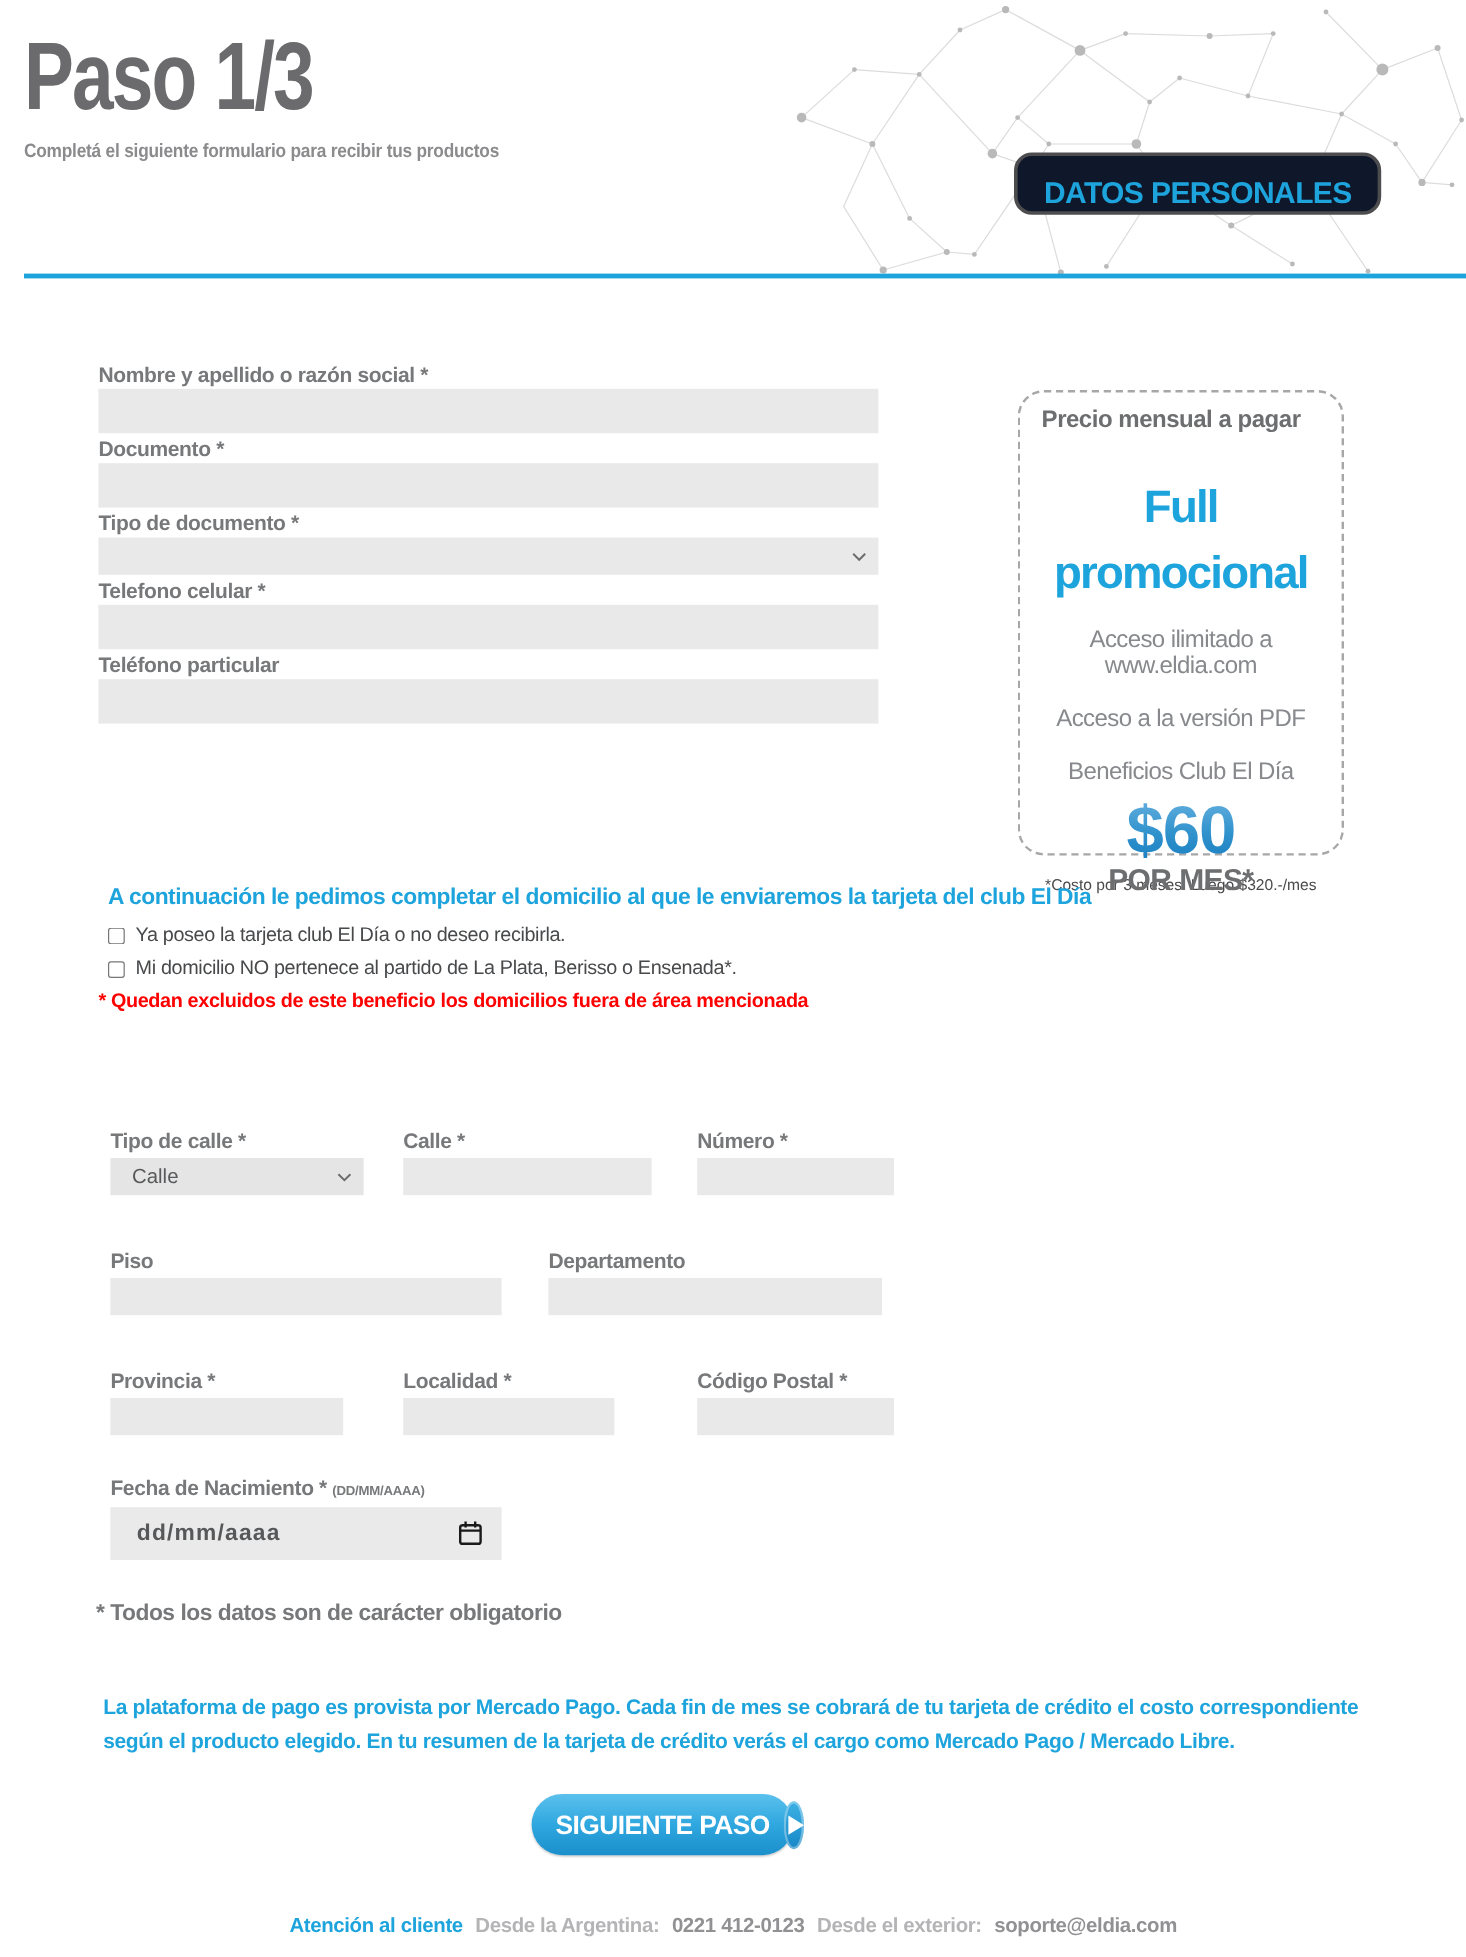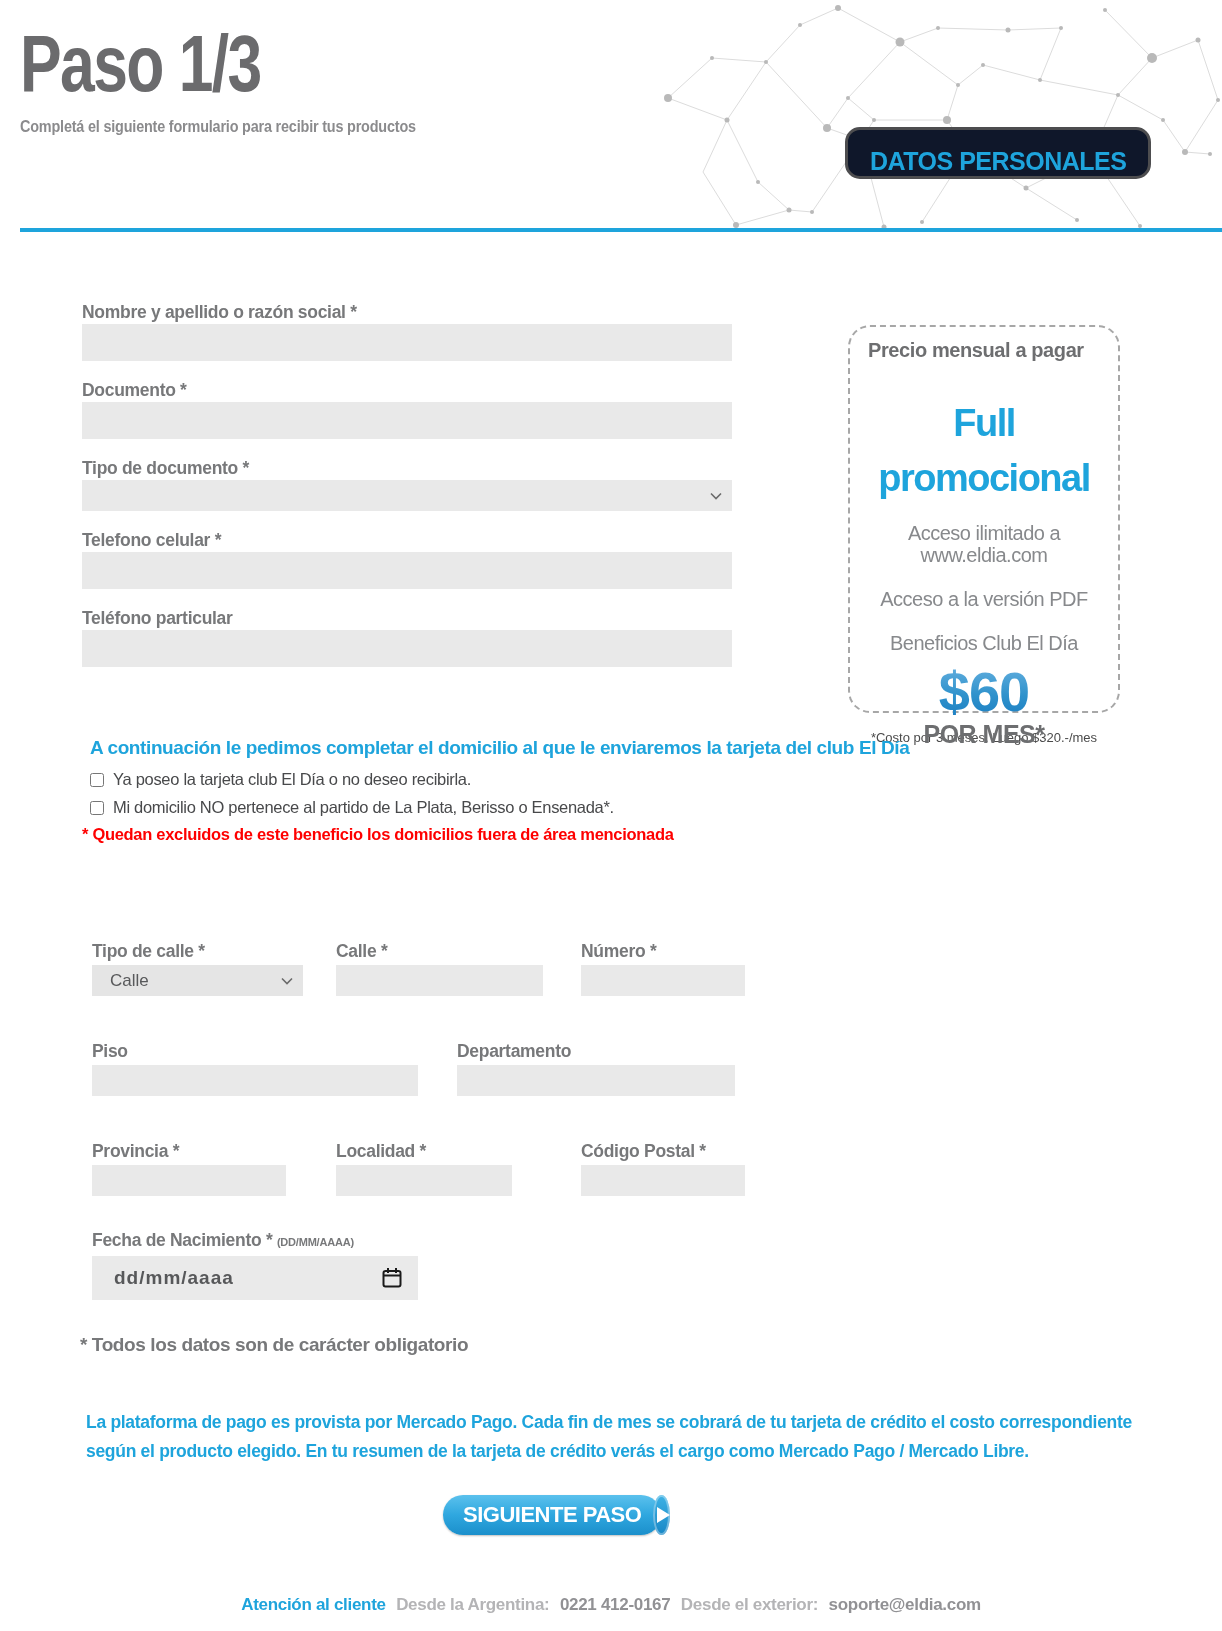--- a/index.html
+++ b/index.html
@@ -15,21 +15,21 @@
            letter-spacing:-2px; transform:scaleX(0.78); transform-origin:left top; white-space:nowrap; z-index:1; }
   .subtitle { position:absolute; left:20px; top:118px; font-size:16px; font-weight:bold; color:#8b8b8d;
               letter-spacing:-0.2px; transform:scaleX(0.9); transform-origin:left top; white-space:nowrap; z-index:1; }
   .badge { position:absolute; left:845px; top:127px; height:52px; padding:0 22px; background:#0f172a;
            border:3px solid #4d4d4f; border-radius:15px; display:flex; align-items:flex-end; z-index:2; }
   .badge span { font-size:25px; font-weight:bold; color:#1ea4dc; letter-spacing:-0.5px; white-space:nowrap; }
   .divider { position:absolute; left:20px; right:0; top:228px; height:4px; background:#1ea4dc; z-index:1; }
 
   
   .left-col { position:absolute; left:82px; top:303px; width:650px; }
-  .group { margin-bottom:20px; }
+  .group { margin-bottom:4px; }
   .flabel { display:block; font-size:17.5px; font-weight:bold; color:#77787a; letter-spacing:-0.3px; margin-bottom:2px; line-height:19px; }
   .text-input { display:block; width:100%; height:37px; background:#e9e9e9; border:none; outline:none;
                 font-size:17px; color:#444; padding:0 12px; }
   .sel { position:relative; width:100%; height:31px; background:#e9e9e9; display:flex; align-items:center;
          padding:0 18px; font-size:17px; color:#58595b; cursor:pointer; }
   .sel .chev { position:absolute; right:10px; top:50%; transform:translateY(-50%); line-height:0; }
 
   
   .price-panel { position:absolute; left:848px; top:325px; width:272px; height:388px;
                  border:2px dashed #a7a7a7; border-radius:22px; background:#fff; z-index:1;
@@ -74,21 +74,21 @@
   .date-wrap input { width:100%; height:100%; background:transparent; border:none; outline:none;
                      padding:0 50px 0 22px; font-size:19px; font-weight:600; color:#57585a; letter-spacing:1px; }
   .date-wrap input::placeholder { color:#57585a; opacity:1; }
   .cal-btn { position:absolute; right:14px; top:10px; width:24px; height:24px; background:transparent; border:none; cursor:pointer; line-height:0; }
 
   .required-note { position:absolute; left:80px; top:1334px; font-size:19px; font-weight:bold; color:#77787a; letter-spacing:-0.4px; z-index:1; }
   .payment-note { position:absolute; left:86px; top:1408px; width:1058px; font-size:17.5px; font-weight:bold;
                   color:#1ea4dc; letter-spacing:-0.3px; line-height:1.65; z-index:1; }
 
   
-  .next-btn { position:absolute; left:443px; top:1495px; width:218px; height:40px; border:none; cursor:pointer;
+  .next-btn { position:absolute; left:443px; top:1495px; width:218px; height:51px; border:none; cursor:pointer;
               border-radius:26px; background:linear-gradient(180deg,#5bc1ed 0%, #2fa7df 50%, #1b8fcb 100%);
               display:flex; align-items:center; padding:0 5px 0 20px; box-shadow:0 1px 2px rgba(0,0,0,0.25); z-index:1; }
   .next-btn .btn-label { font-size:22px; font-weight:bold; color:#fff; letter-spacing:-0.5px; white-space:nowrap; }
   .play-circle { margin-left:12px; width:40px; height:40px; border-radius:50%;
                  background:linear-gradient(180deg,#3db2e5 0%, #1787c6 100%);
                  box-shadow:0 0 0 2px rgba(255,255,255,0.35) inset; display:flex; align-items:center; justify-content:center; }
   .play-tri { width:0; height:0; border-left:13px solid #fff; border-top:8px solid transparent; border-bottom:8px solid transparent; margin-left:4px; }
 
   
   .footer { position:absolute; left:0; top:1595px; width:100%; text-align:center; font-size:17px; font-weight:bold;
@@ -330,18 +330,18 @@
   <button class="next-btn">
     <span class="btn-label">SIGUIENTE PASO</span>
     <span class="play-circle">
       <span class="play-tri"></span>
     </span>
   </button>
 
   <footer class="footer">
     <span class="blue">Atención al cliente</span>
     <span class="lgray">Desde la Argentina:</span>
-    <span class="dgray">0221 412-0167</span>
+    <span class="dgray">0221 412-0123</span>
     <span class="lgray">Desde el exterior:</span>
     <span class="dgray">soporte@eldia.com</span>
   </footer>
 
 </div>
 
 </body></html>

